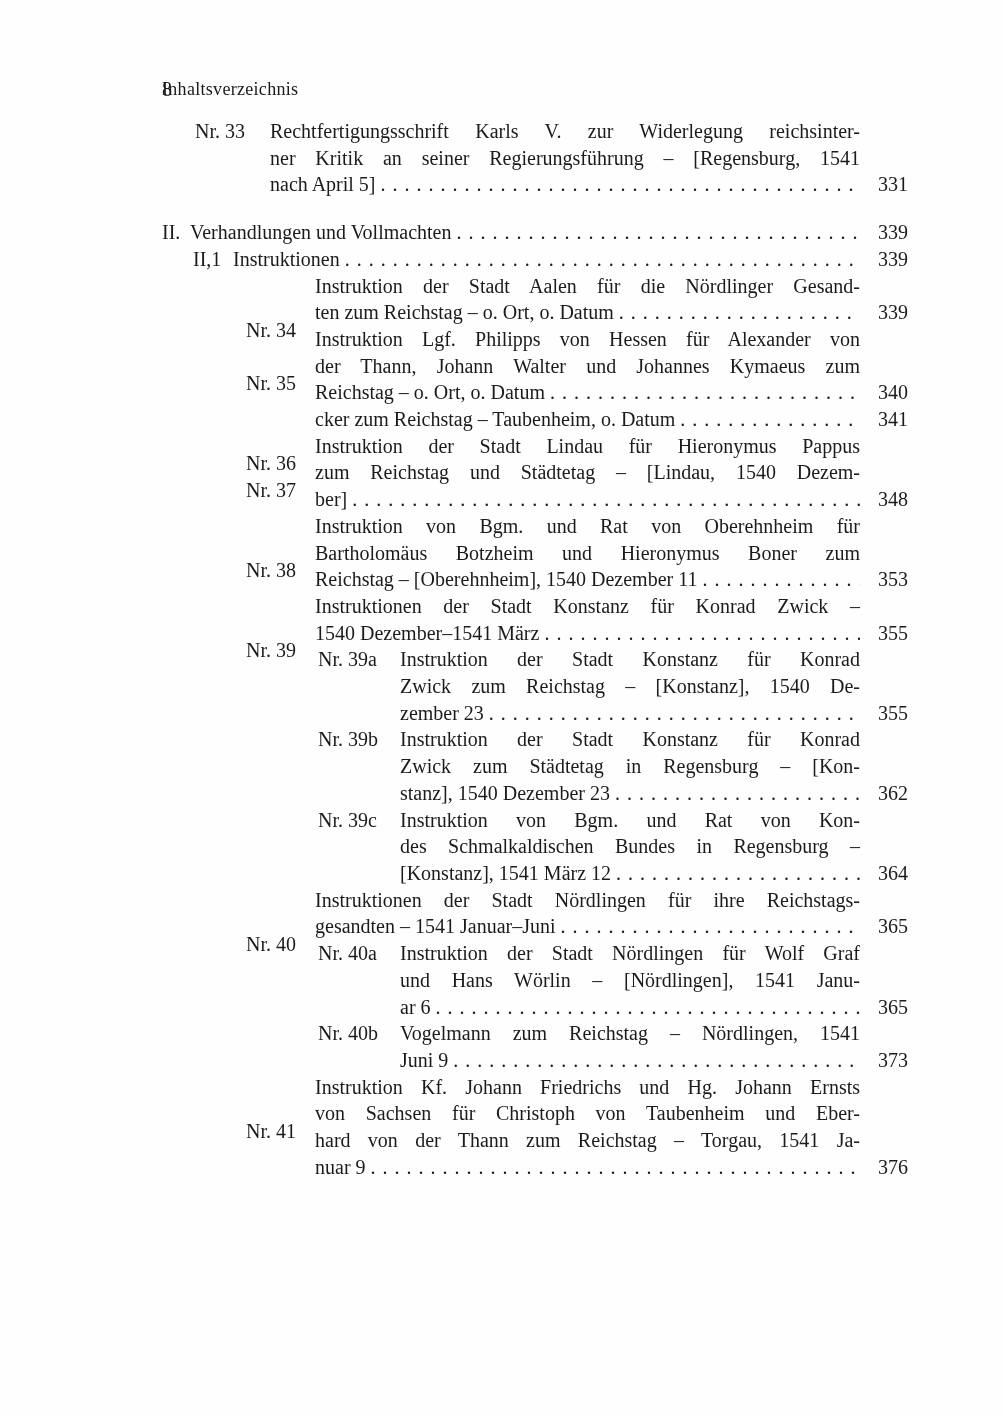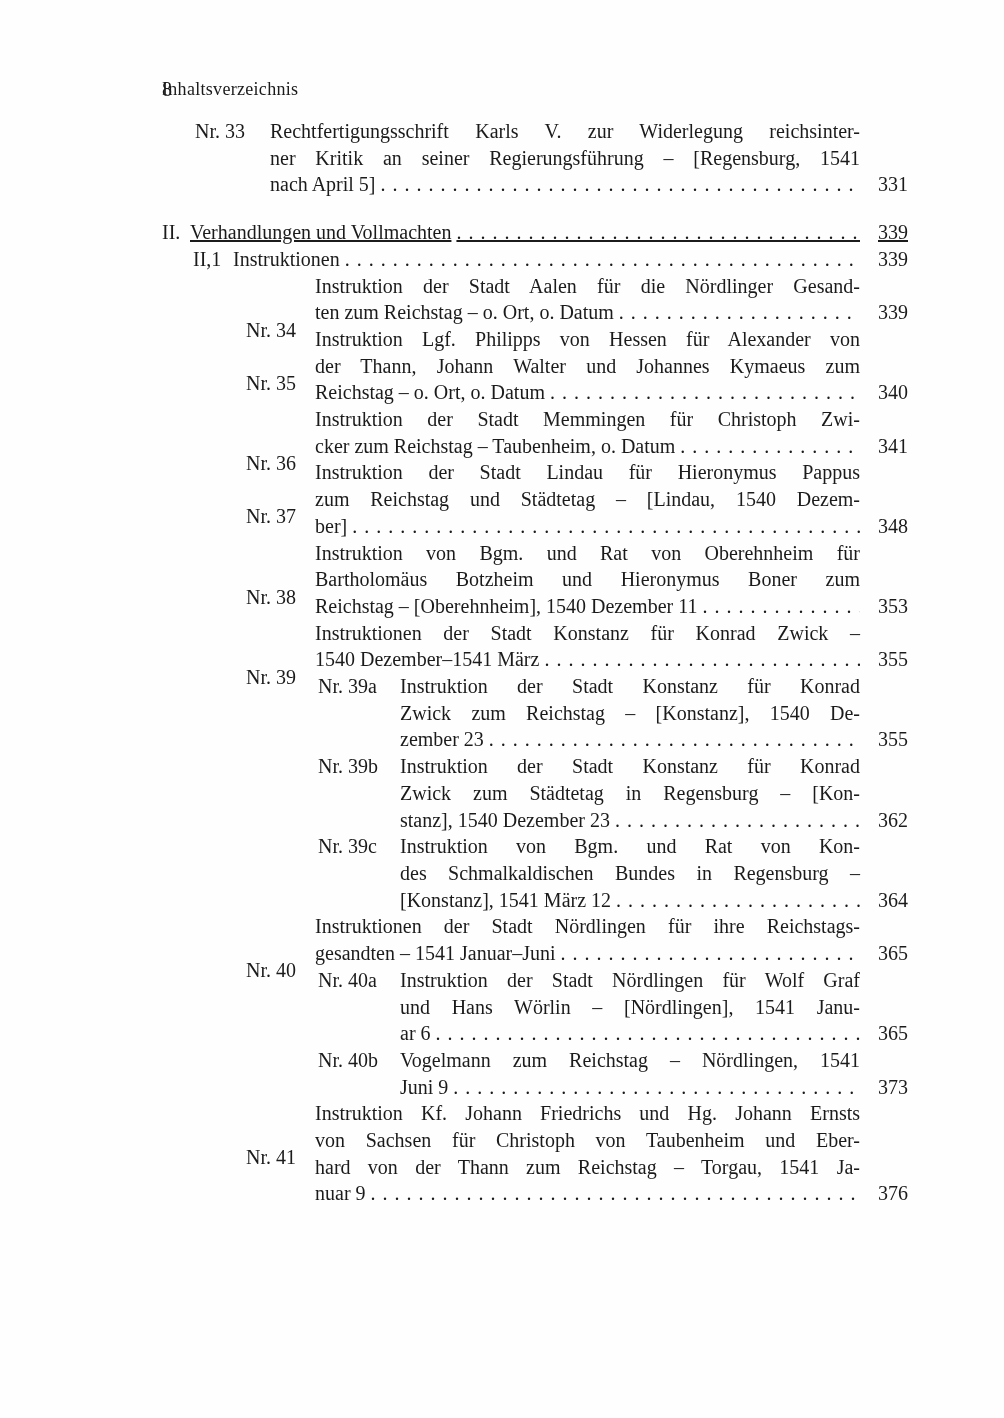--- a/index.html
+++ b/index.html
@@ -80,21 +80,21 @@
     white-space: nowrap;
     margin-left: 5px;
     letter-spacing: 1px;
   }
   .pagecol {
     flex: 0 0 48px;
     text-align: right;
     white-space: nowrap;
   }
   
-  .entry.level-section    { padding-left: 28px; text-decoration: underline; }
+  .entry.level-section    { padding-left: 28px; }
   .entry.level-section    .label { left: 0; }
   .entry.level-subsection { padding-left: 71px; }
   .entry.level-subsection .label { left: 31px; }
   .entry.level-entry-l1   { padding-left: 108px; }
   .entry.level-entry-l1   .label { left: 33px; }
   .entry.level-entry-l2   { padding-left: 153px; }
   .entry.level-entry-l2   .label { left: 84px; margin-top: 44px; }
   .entry.level-entry-l3   { padding-left: 238px; }
   .entry.level-entry-l3   .label { left: 156px; }
 </style>
@@ -147,21 +147,20 @@
         <div class="line">Instruktion Lgf. Philipps von Hessen für Alexander von</div>
         <div class="line">der Thann, Johann Walter und Johannes Kymaeus zum</div>
         <div class="line last">
           <span class="line-text">Reichstag – o. Ort, o. Datum</span>
           <span class="leader">. . . . . . . . . . . . . . . . . . . . . . . . . . . . . . . . . . . . . . . . . . . . . . . . . . . . . . . . . . . . . . . . . . . . . . . . . . . . . . . . </span>
           <span class="pagecol">340</span>
         </div>
       </div>
       <div class="entry level-entry-l2">
         <span class="label">Nr. 36</span>
-        <div class="line">Instruktion der Stadt Memmingen für Christoph Zwi-</div>
         <div class="line last">
           <span class="line-text">cker zum Reichstag – Taubenheim, o. Datum</span>
           <span class="leader">. . . . . . . . . . . . . . . . . . . . . . . . . . . . . . . . . . . . . . . . . . . . . . . . . . . . . . . . . . . . . . . . . . . . . . . . . . . . . . . . </span>
           <span class="pagecol">341</span>
         </div>
       </div>
       <div class="entry level-entry-l2">
         <span class="label">Nr. 37</span>
         <div class="line">Instruktion der Stadt Lindau für Hieronymus Pappus</div>
         <div class="line">zum Reichstag und Städtetag – [Lindau, 1540 Dezem-</div>

